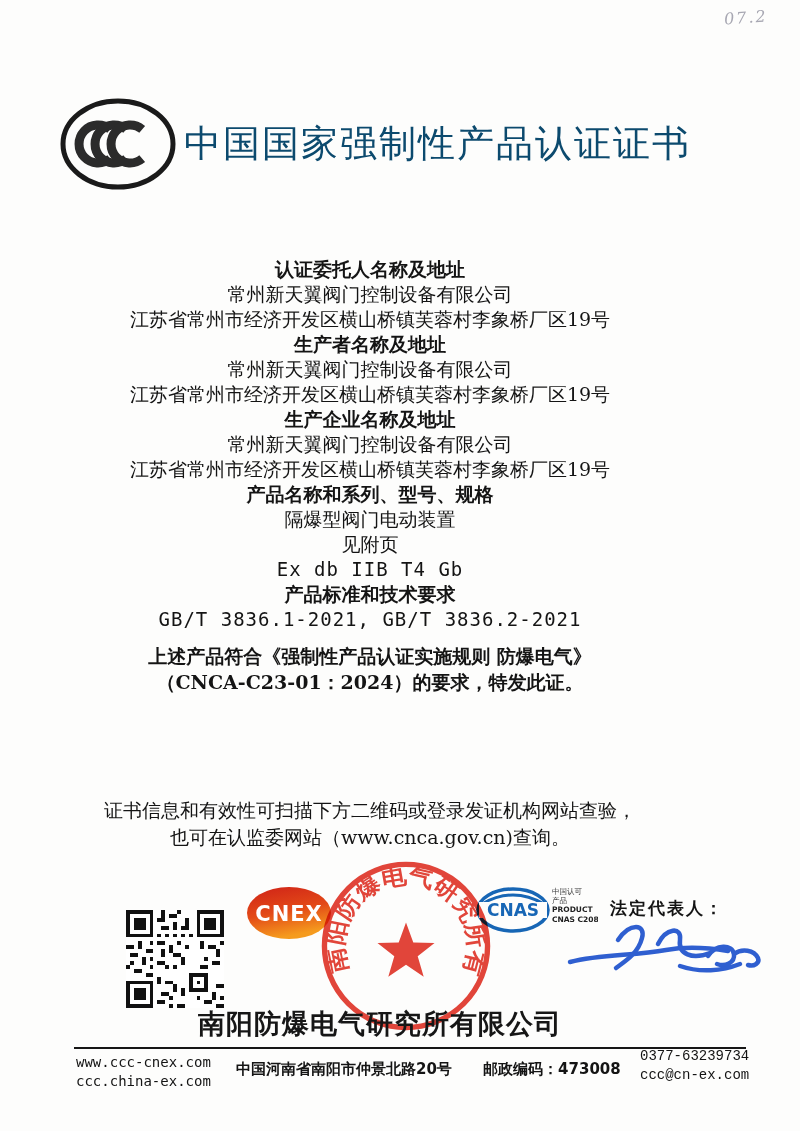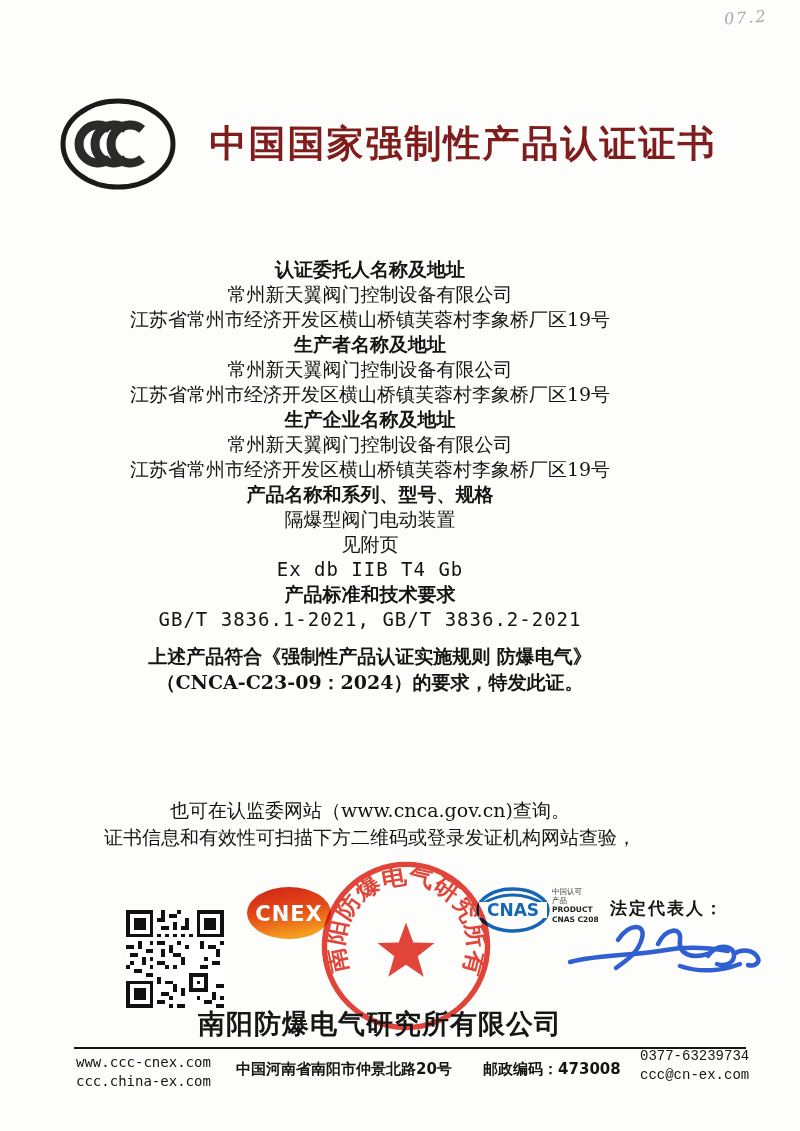--- a/index.html
+++ b/index.html
@@ -13,22 +13,22 @@
     position:absolute; top:8px; right:32px;
     color:#a7a7b2; font-size:16px; font-family:"DejaVu Serif", serif;
     font-style:italic; transform:rotate(-4deg); letter-spacing:2px;
   }
   .header {
     position:absolute; top:96px; left:58px; right:58px;
     display:flex; align-items:center;
   }
   .ccc-logo { width:120px; height:96px; flex:0 0 auto; }
   .title {
-    flex:1; text-align:center; font-size:37px; font-weight:bold;
-    letter-spacing:2px; color:#7f1d1d; padding-left:6px;
+    flex:1; font-size:37px; font-weight:normal;
+    letter-spacing:2px; color:#0c4a6e; padding-left:6px;
   }
   .col { position:absolute; left:0; right:60px; text-align:center; }
   .certno { top:202px; font-size:20px; font-weight:bold; letter-spacing:1px; }
   .body-col { top:257px; }
   .b-heading { font-size:19px; font-weight:bold; line-height:25px; }
   .b-line { font-size:19px; line-height:25px; font-family:"DejaVu Serif", serif; }
   .b-mono { font-family:"DejaVu Sans Mono", monospace; letter-spacing:1px; }
   .statement { top:643px;text-align:center; }
   .s-line { font-size:19px; font-weight:bold; line-height:26px; font-family:"DejaVu Serif", serif; }
   .s-dates { font-size:18px; font-weight:bold; line-height:28px; }
@@ -99,26 +99,26 @@
     <div class="b-line">隔爆型阀门电动装置</div>
     <div class="b-line">见附页</div>
     <div class="b-line b-mono">Ex db IIB T4 Gb</div>
 
     <div class="b-heading">产品标准和技术要求</div>
     <div class="b-line b-mono">GB/T 3836.1-2021, GB/T 3836.2-2021</div>
   </div>
 
   <div class="col statement">
     <div class="s-line">上述产品符合《强制性产品认证实施规则 防爆电气》</div>
-    <div class="s-line">（CNCA-C23-09：2024）的要求，特发此证。</div>
+    <div class="s-line">（CNCA-C23-01：2024）的要求，特发此证。</div>
   </div>
 
   <div class="col verify">
+    <div class="v-line">证书信息和有效性可扫描下方二维码或登录发证机构网站查验，</div>
     <div class="v-line">也可在认监委网站（www.cnca.gov.cn)查询。</div>
-    <div class="v-line">证书信息和有效性可扫描下方二维码或登录发证机构网站查验，</div>
   </div>
 
   <svg class="qr" viewBox="0 0 25 25" shape-rendering="crispEdges">
     <rect x="0" y="0" width="25" height="25" fill="#fff"></rect>
     <g fill="#111">
       <rect x="0" y="0" width="7" height="7"></rect>
         <rect x="1" y="1" width="5" height="5" fill="#fff"></rect>
         <rect x="2" y="2" width="3" height="3"></rect>
       <rect x="18" y="0" width="7" height="7"></rect>
         <rect x="19" y="1" width="5" height="5" fill="#fff"></rect>

